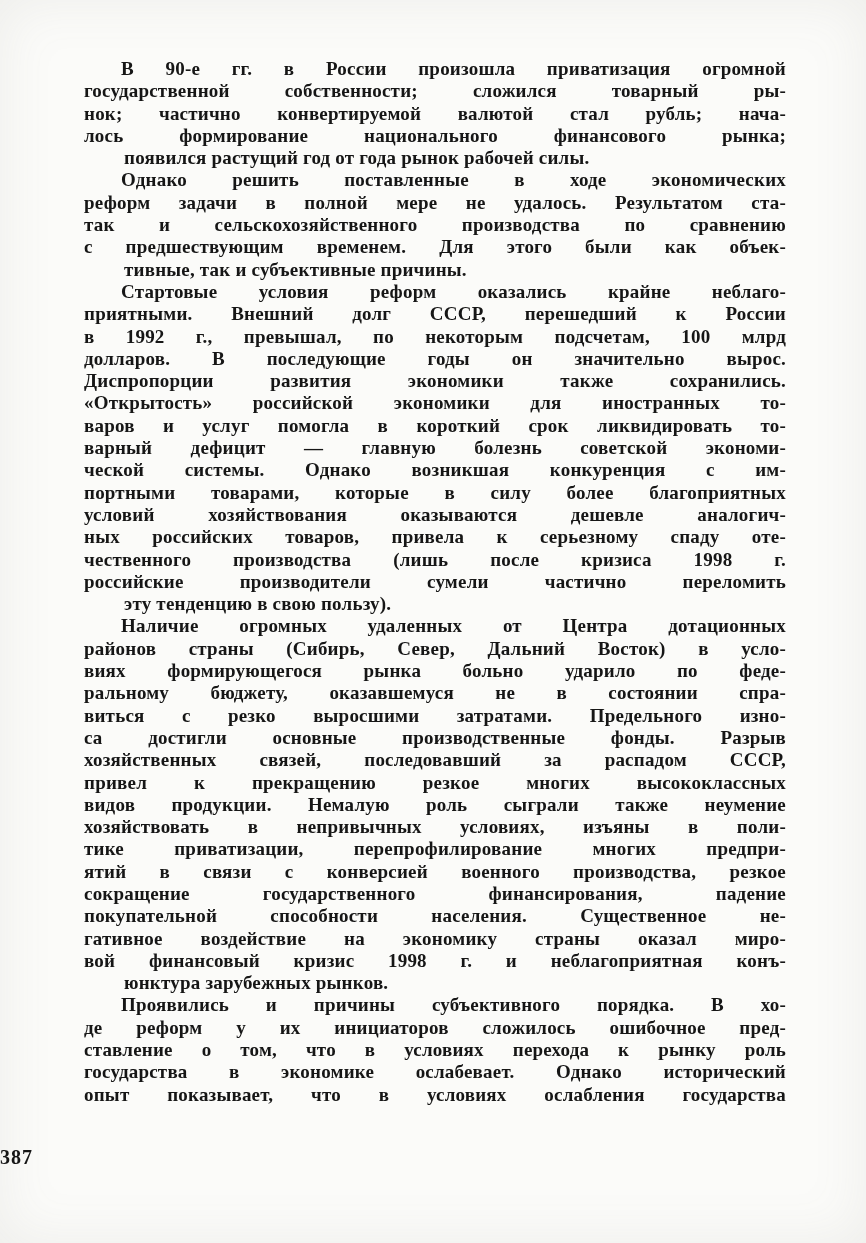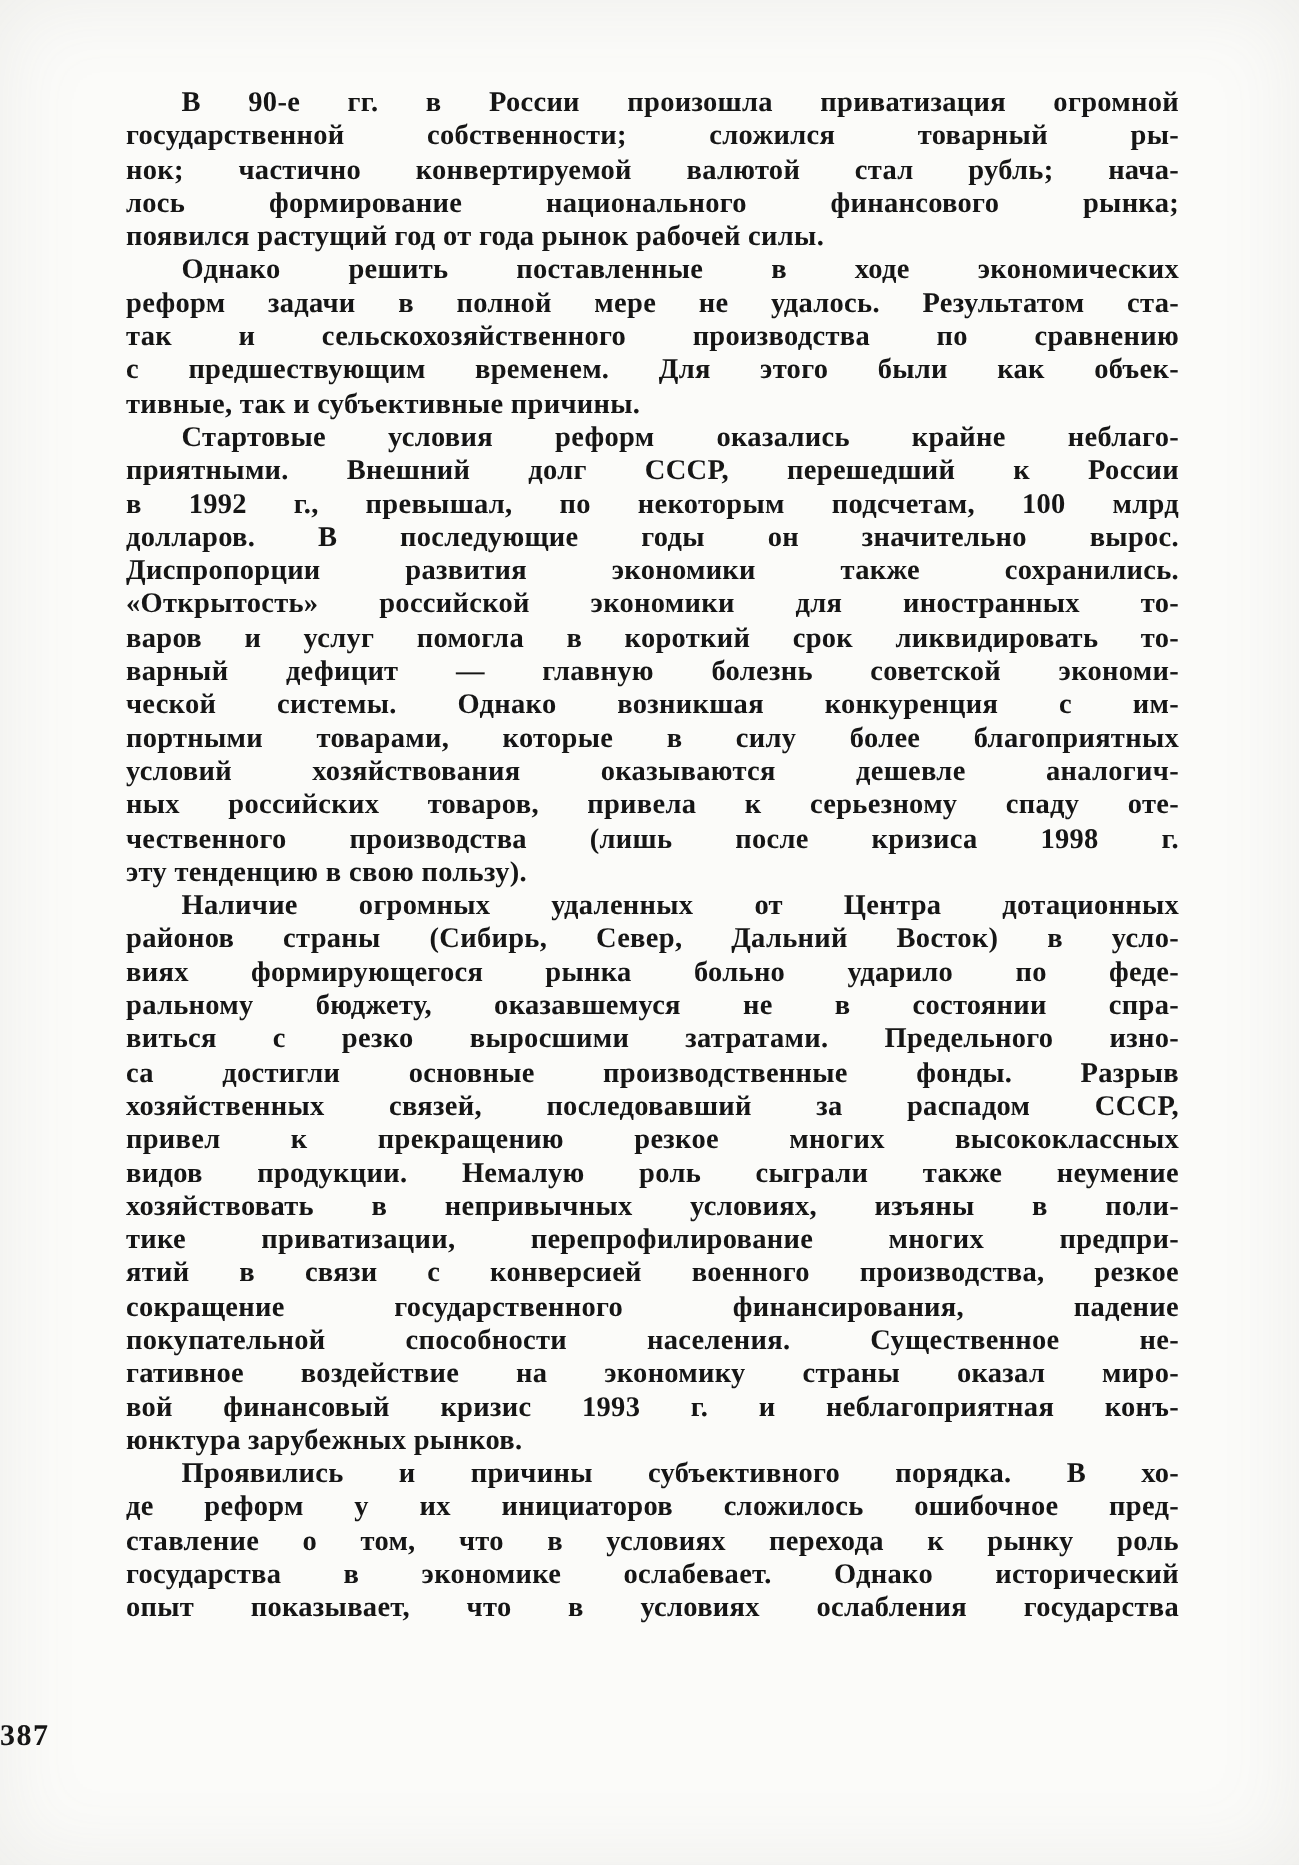--- a/index.html
+++ b/index.html
@@ -39,20 +39,21 @@
     display: block;
     text-align: justify;
     text-align-last: justify;
     white-space: nowrap;
   }
   .line.first {
     padding-left: 37px;
   }
   .line.last {
     text-align-last: left;
+    margin-left: 40px;
   }
   .page-number {
     position: absolute;
     top: 1146px;
     left: 0;
     width: 100%;
     font-size: 20px;
     font-weight: 700;
     letter-spacing: 1px;
   }
@@ -83,39 +84,40 @@
         <span class="line">долларов. В последующие годы он значительно вырос.</span>
         <span class="line">Диспропорции развития экономики также сохранились.</span>
         <span class="line">«Открытость» российской экономики для иностранных то-</span>
         <span class="line">варов и услуг помогла в короткий срок ликвидировать то-</span>
         <span class="line">варный дефицит — главную болезнь советской экономи-</span>
         <span class="line">ческой системы. Однако возникшая конкуренция с им-</span>
         <span class="line">портными товарами, которые в силу более благоприятных</span>
         <span class="line">условий хозяйствования оказываются дешевле аналогич-</span>
         <span class="line">ных российских товаров, привела к серьезному спаду оте-</span>
         <span class="line">чественного производства (лишь после кризиса 1998 г.</span>
+        <span class="line">российские производители сумели частично переломить</span>
         <span class="line last">эту тенденцию в свою пользу).</span>
       </p>
       <p class="para">
         <span class="line first">Наличие огромных удаленных от Центра дотационных</span>
         <span class="line">районов страны (Сибирь, Север, Дальний Восток) в усло-</span>
         <span class="line">виях формирующегося рынка больно ударило по феде-</span>
         <span class="line">ральному бюджету, оказавшемуся не в состоянии спра-</span>
         <span class="line">виться с резко выросшими затратами. Предельного изно-</span>
         <span class="line">са достигли основные производственные фонды. Разрыв</span>
         <span class="line">хозяйственных связей, последовавший за распадом СССР,</span>
         <span class="line">привел к прекращению резкое многих высококлассных</span>
         <span class="line">видов продукции. Немалую роль сыграли также неумение</span>
         <span class="line">хозяйствовать в непривычных условиях, изъяны в поли-</span>
         <span class="line">тике приватизации, перепрофилирование многих предпри-</span>
         <span class="line">ятий в связи с конверсией военного производства, резкое</span>
         <span class="line">сокращение государственного финансирования, падение</span>
         <span class="line">покупательной способности населения. Существенное не-</span>
         <span class="line">гативное воздействие на экономику страны оказал миро-</span>
-        <span class="line">вой финансовый кризис 1993 г. и неблагоприятная конъ-</span>
+        <span class="line">вой финансовый кризис 1998 г. и неблагоприятная конъ-</span>
         <span class="line last">юнктура зарубежных рынков.</span>
       </p>
       <p class="para">
         <span class="line first">Проявились и причины субъективного порядка. В хо-</span>
         <span class="line">де реформ у их инициаторов сложилось ошибочное пред-</span>
         <span class="line">ставление о том, что в условиях перехода к рынку роль</span>
         <span class="line">государства в экономике ослабевает. Однако исторический</span>
         <span class="line">опыт показывает, что в условиях ослабления государства</span>
       </p>
     </div>

